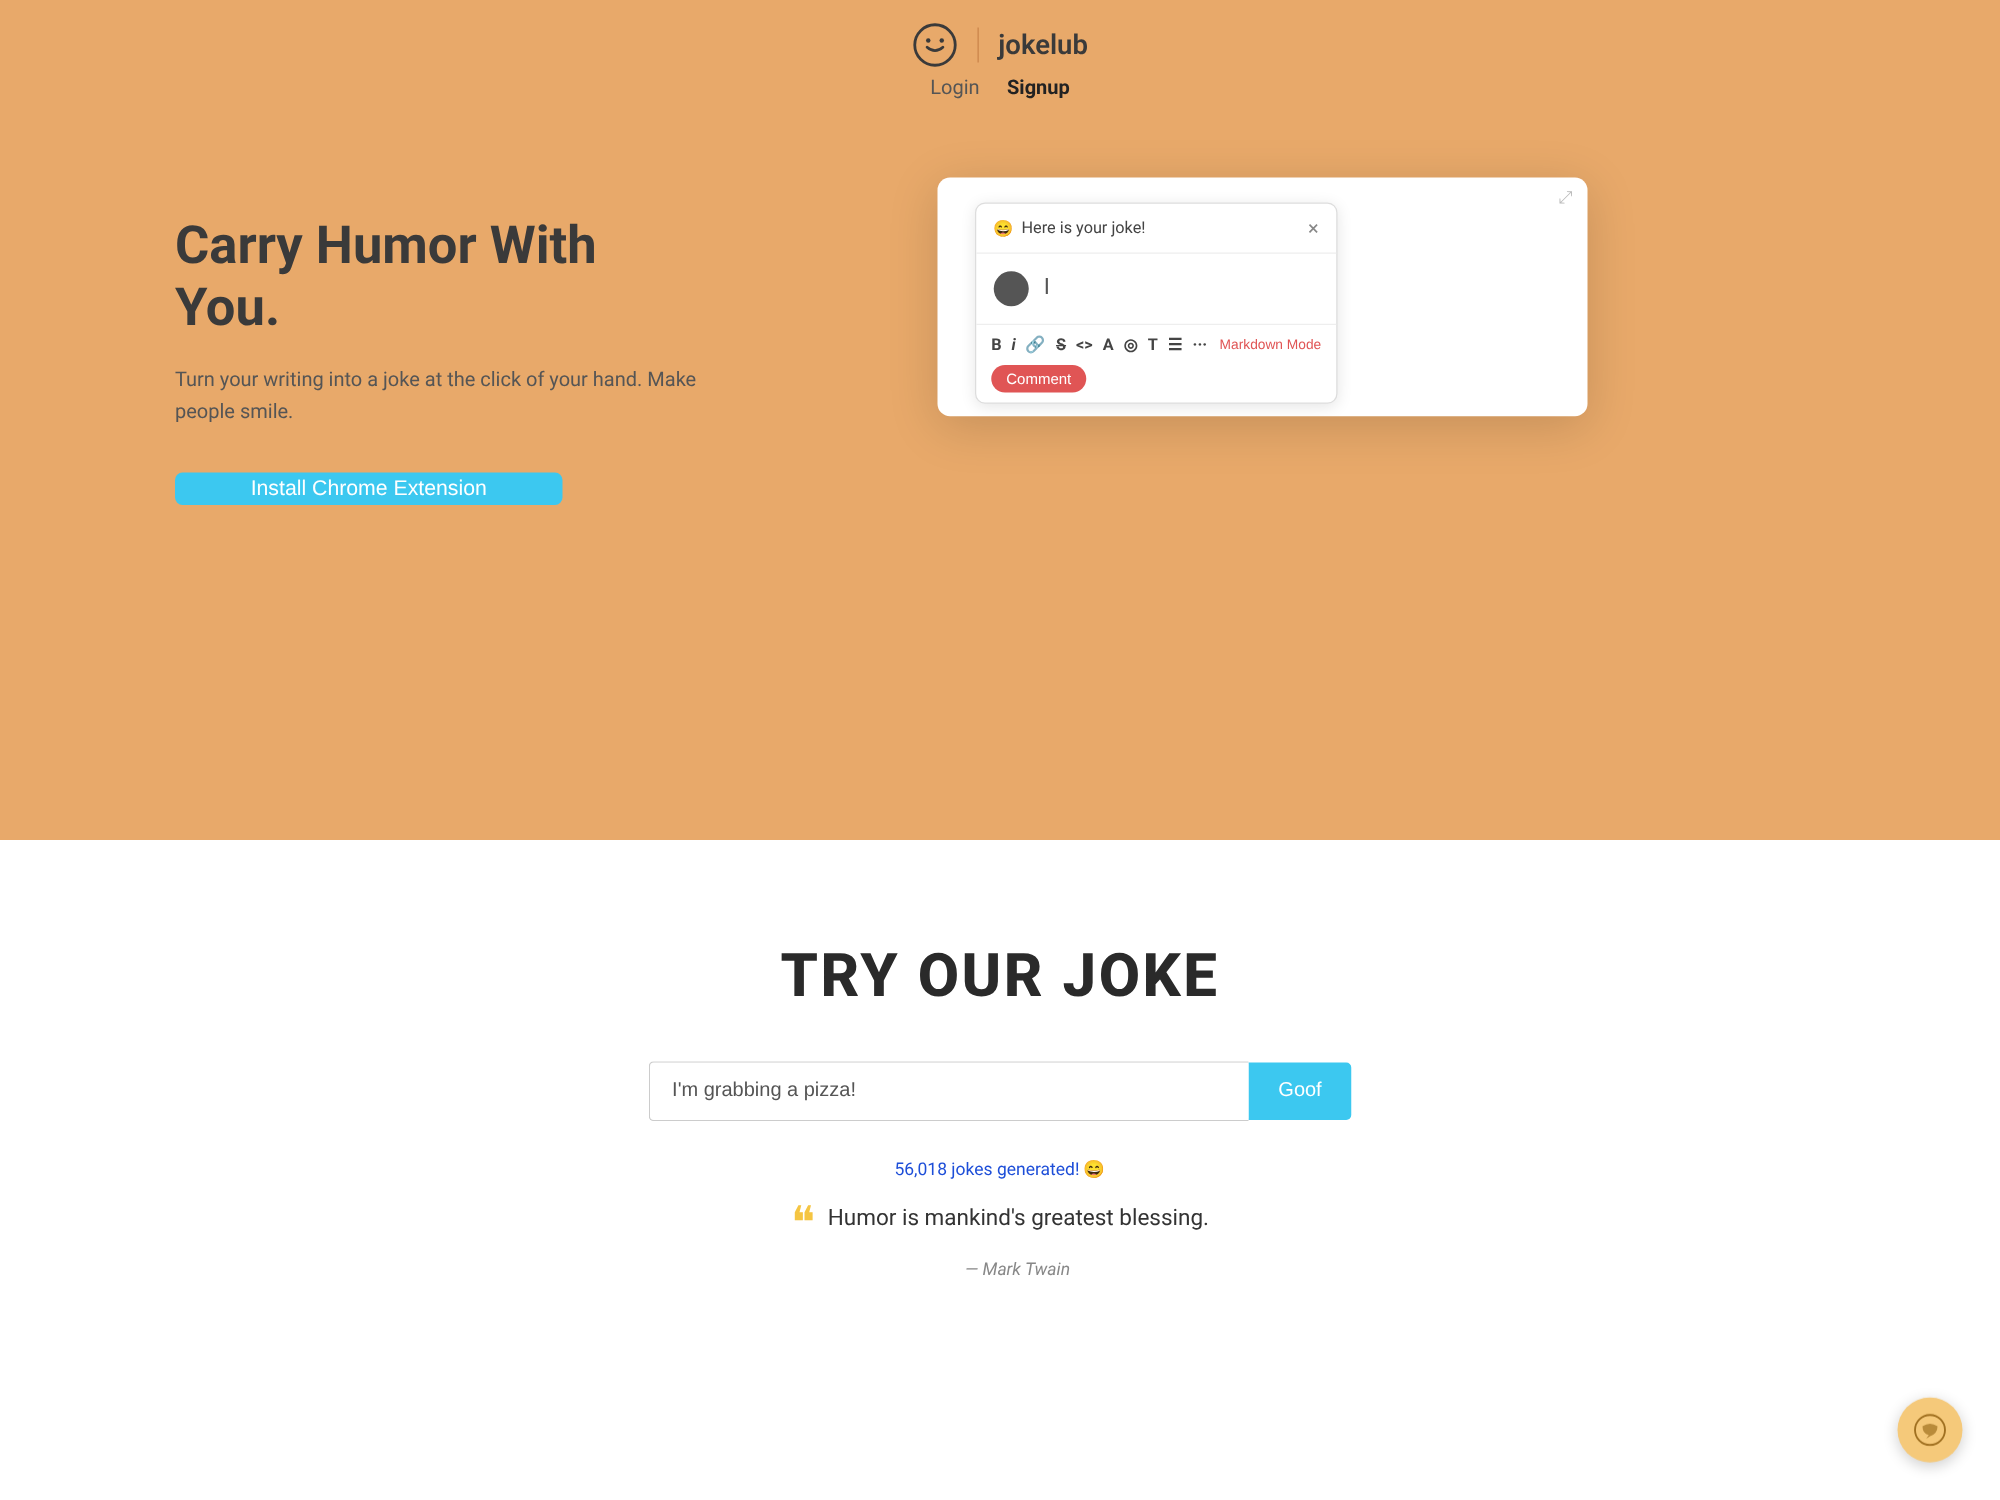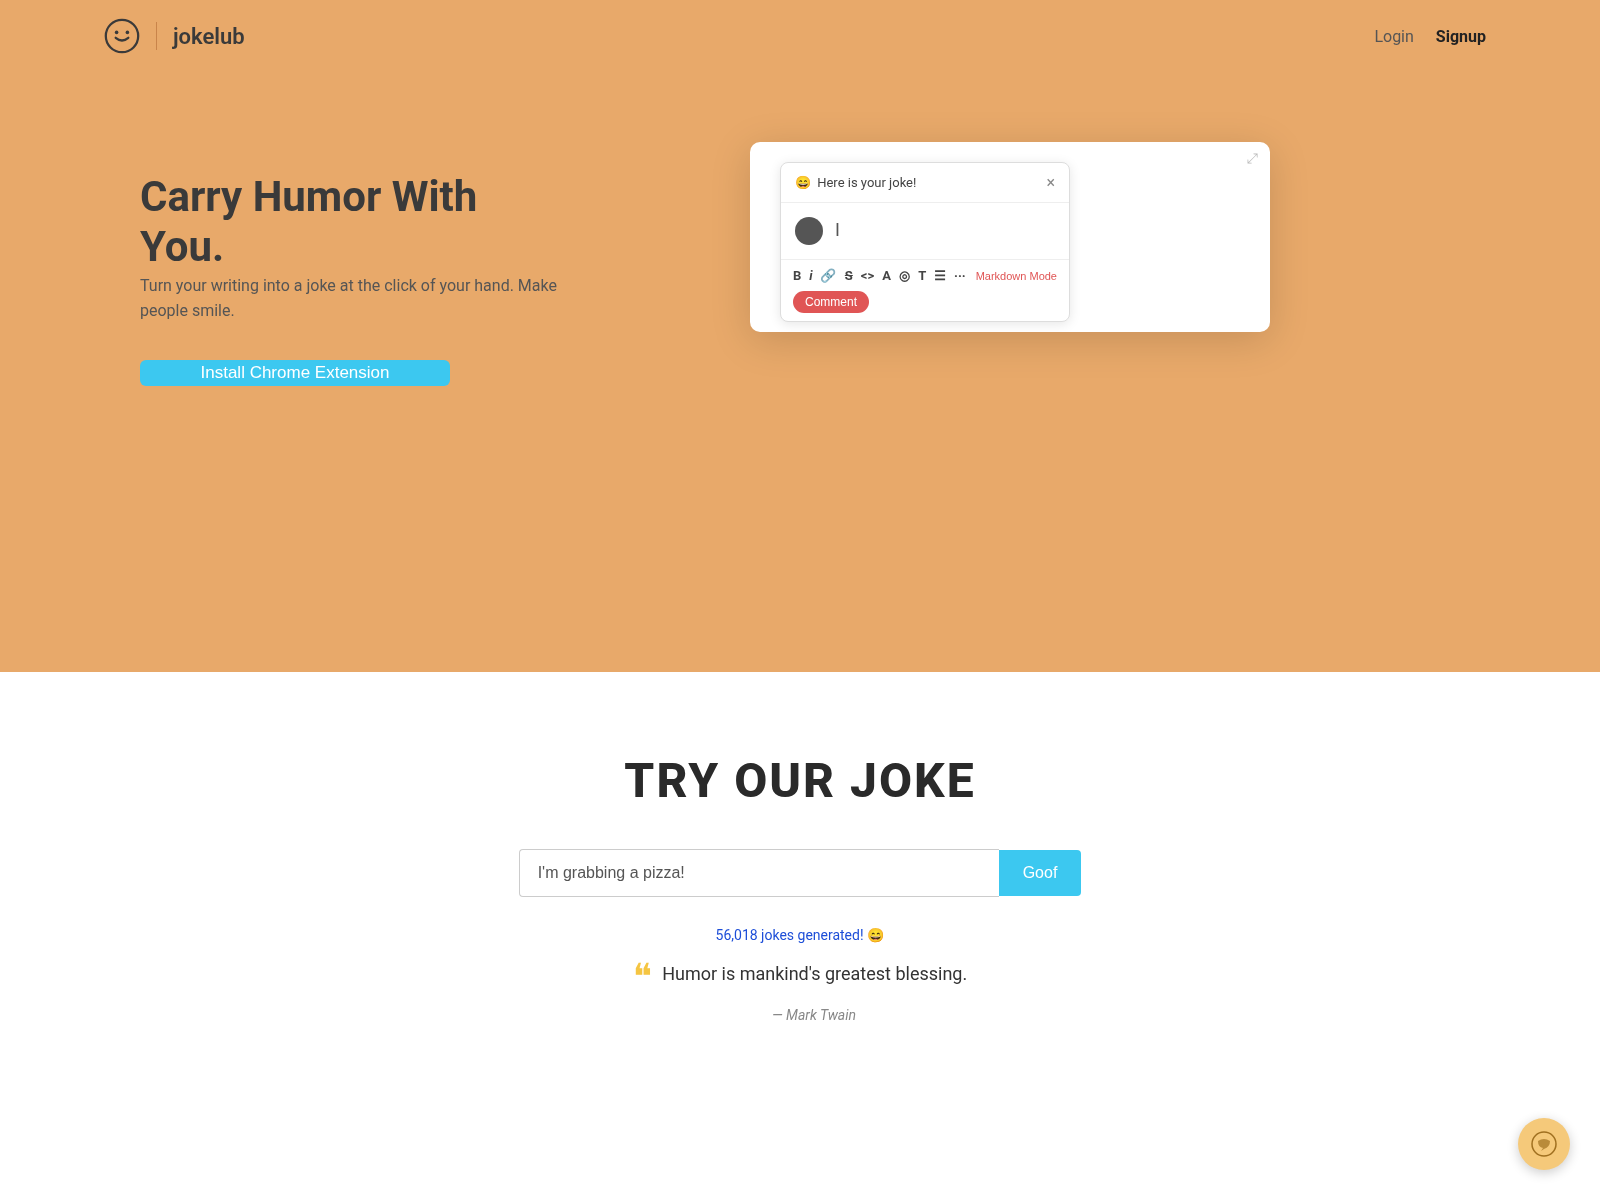--- a/index.html
+++ b/index.html
@@ -6,20 +6,21 @@
     body { font-family: -apple-system, BlinkMacSystemFont, 'Segoe UI', Roboto, sans-serif; width: 1600px; min-height: 1200px; overflow-x: hidden; }
 
     
     .header {
       background-color: #e8a96a;
       display: flex;
       align-items: center;
       justify-content: space-between;
       padding: 18px 104px;
       height: 72px;
+      flex-direction: column;
     }
     .logo-area {
       display: flex;
       align-items: center;
       gap: 10px;
     }
     .logo-icon {
       width: 36px;
       height: 36px;
     }
@@ -64,20 +65,21 @@
     }
     .hero-left {
       max-width: 420px;
       padding-top: 40px;
     }
     .hero-title {
       font-size: 42px;
       font-weight: 700;
       color: #3a3a3a;
       line-height: 1.2;
+      margin-bottom: 18px;
     }
     .hero-subtitle {
       font-size: 16px;
       color: #555;
       line-height: 1.6;
       margin-bottom: 36px;
     }
     .install-btn {
       background: #3cc8f0;
       color: white;

